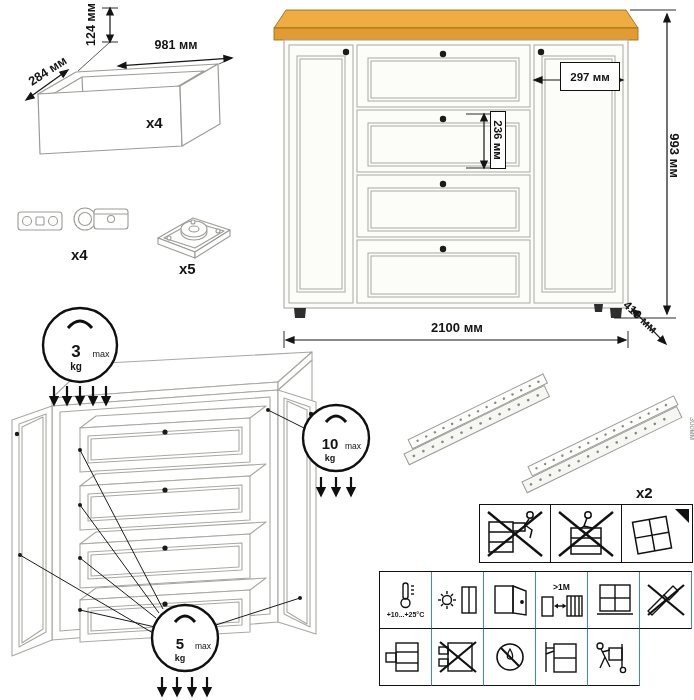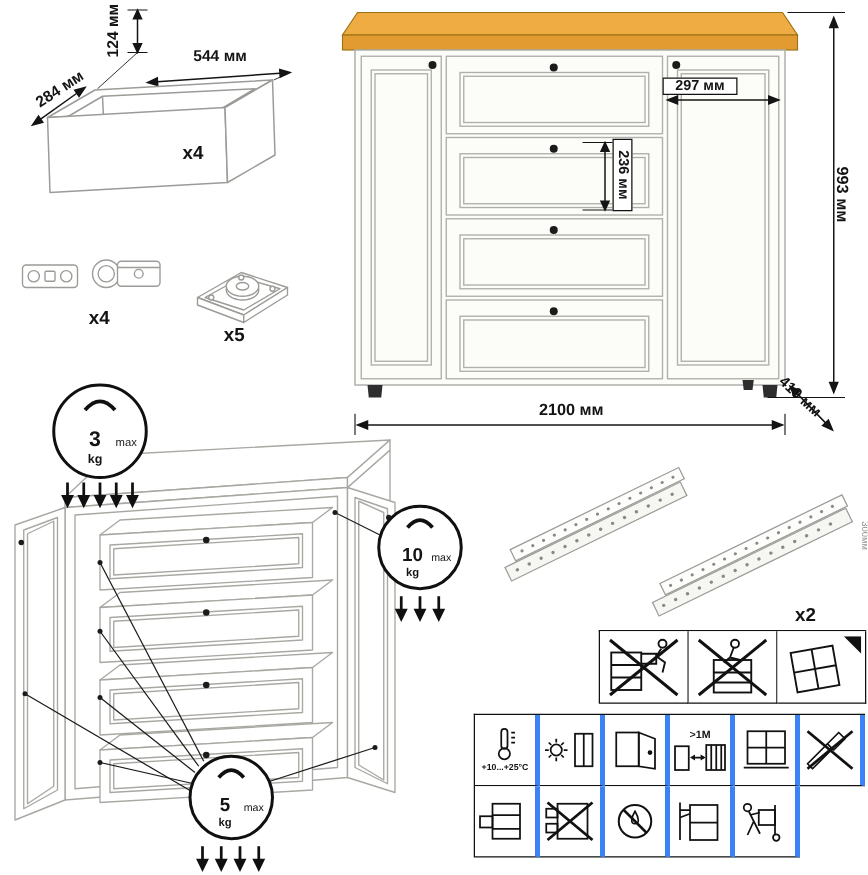--- a/index.html
+++ b/index.html
@@ -12,21 +12,21 @@
   .rm90{transform:rotate(-90deg)}
   .r90{transform:rotate(90deg)}
   .rm33{transform:rotate(-33deg)}
   .r43{transform:rotate(43deg);transform-origin:left center}
   .qty{position:absolute;font-weight:700;font-size:15px;color:#141414;white-space:nowrap}
   .dimbox{position:absolute;border:1px solid #111;background:#fff;font-weight:700;font-size:11.5px;color:#141414;display:flex;align-items:center;justify-content:center}
   .tiny{position:absolute;font-size:7.5px;color:#8f8f8b;white-space:nowrap}
   .iconrow{display:flex;border-top:1px solid #111;border-left:1px solid #111;background:#fff}
   .icellL{width:71px;height:58px;border-right:1px solid #111;border-bottom:1px solid #111;display:flex;align-items:center;justify-content:center;background:#fff}
   .icongrid{display:grid;grid-template-columns:repeat(6,52px);grid-auto-rows:57px;border-top:1px solid #111;border-left:1px solid #111;background:#fff}
-  .icell{border-right:4px solid #3b82f6;border-bottom:1px solid #111;display:flex;flex-direction:column;align-items:center;justify-content:center;gap:1px;background:#fff}
+  .icell{border-right:1px solid #3b82f6;border-bottom:1px solid #111;display:flex;flex-direction:column;align-items:center;justify-content:center;gap:1px;background:#fff}
   .ictext{font-weight:700;font-size:8.5px;color:#111;line-height:10px;white-space:nowrap}
   .ictext7{font-size:7px}
 </style>
 </head>
 <body>
 
 <div class="sec" style="left:10px;top:2px;width:235px;height:178px">
   <svg width="235" height="178" viewBox="0 0 235 178">
 
     <g stroke="#141414" fill="#141414" stroke-width="1.2">
@@ -57,21 +57,21 @@
       <polygon points="40,116 160,109 191,91 73,97"></polygon>
       <line x1="38" y1="95" x2="40" y2="116"></line>
       <line x1="162" y1="88" x2="160" y2="109"></line>
       <line x1="194" y1="69" x2="191" y2="91"></line>
       <line x1="72" y1="75" x2="73" y2="97"></line>
       <polygon points="28,92 170,84 172,144 30,152"></polygon>
       <polygon points="170,84 208,62 210,122 172,144"></polygon>
     </g>
   </svg>
   <span class="lbl rm90" style="left:55px;top:15px;width:52px">124 мм</span>
-  <span class="lbl" style="left:128px;top:36px;width:76px">544 мм</span>
+  <span class="lbl" style="left:128px;top:36px;width:76px">981 мм</span>
   <span class="lbl rm33" style="left:6px;top:62px;width:64px">284 мм</span>
   <span class="qty" style="left:136px;top:112px">x4</span>
 </div>
 
 <div class="sec" style="left:15px;top:196px;width:130px;height:80px">
   <svg width="120" height="48" viewBox="0 0 120 48">
     <g stroke="#9b9b97" fill="#ffffff" stroke-width="1.1">
       <rect x="3" y="16" width="44" height="18" rx="3"></rect>
       <circle cx="12" cy="25" r="4.5"></circle>
       <circle cx="38" cy="25" r="4.5"></circle>
@@ -179,21 +179,21 @@
       <polygon points="24,340 32,336.8 32,343.2"></polygon>
       <polygon points="364,340 356,336.8 356,343.2"></polygon>
     </g>
 
     <g stroke="#141414" fill="#141414" stroke-width="1.2">
       <line x1="375.6" y1="314.7" x2="398.4" y2="338.3"></line>
       <polygon points="370,309 373.3,316.9 377.9,312.5"></polygon>
       <polygon points="404,344 396.1,340.5 400.7,336.1"></polygon>
     </g>
   </svg>
-  <div class="dimbox" style="left:268px;top:62px;width:60px;height:14px">297 мм</div>
+  <div class="dimbox" style="left:298px;top:62px;width:60px;height:29px">297 мм</div>
   <div class="dimbox r90" style="left:207px;top:132px;width:58px;height:16px">236 мм</div>
   <span class="lbl r90" style="left:377px;top:148px;width:70px;font-size:13px">993 мм</span>
   <span class="lbl" style="left:150px;top:320px;width:90px;font-size:13px">2100 мм</span>
   <span class="lbl r43" style="left:363px;top:296px;font-size:12px">419 мм</span>
 </div>
 
 <div class="sec" style="left:0;top:300px;width:372px;height:400px">
   <svg width="372" height="400" viewBox="0 0 372 400">
     <g fill="none" stroke="#a8a8a3" stroke-width="1.1" stroke-linejoin="round">
       <polygon points="278,90 312,60 312,292 278,322" fill="#ffffff"></polygon>

